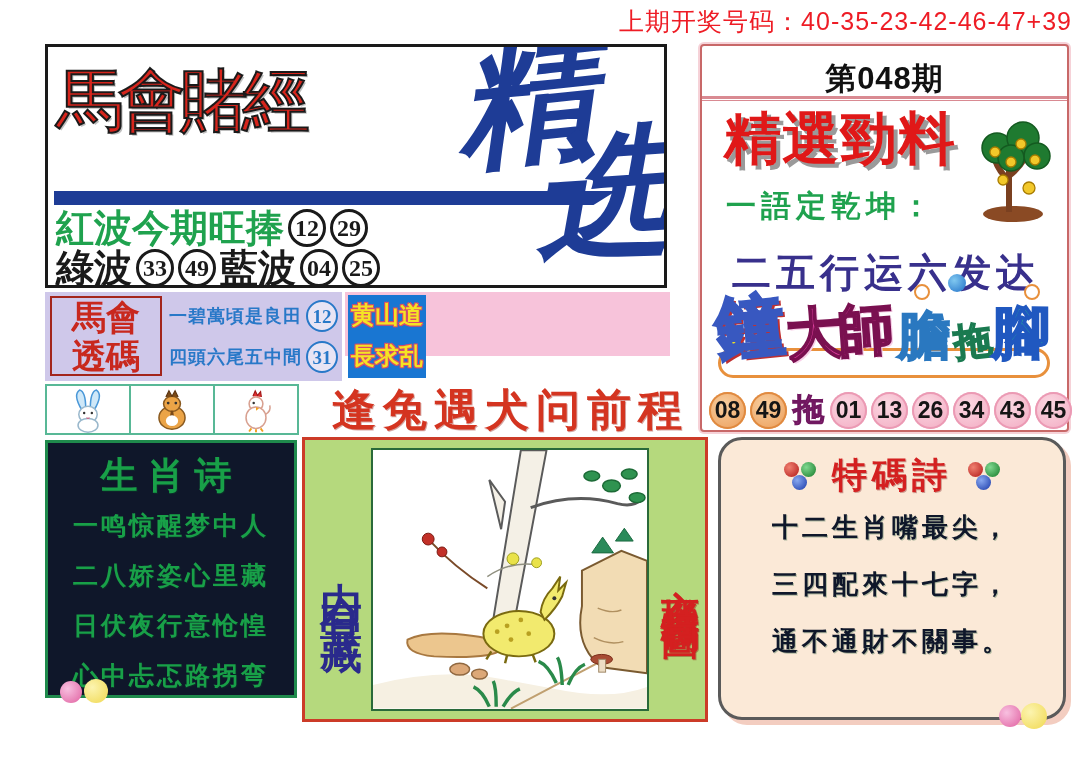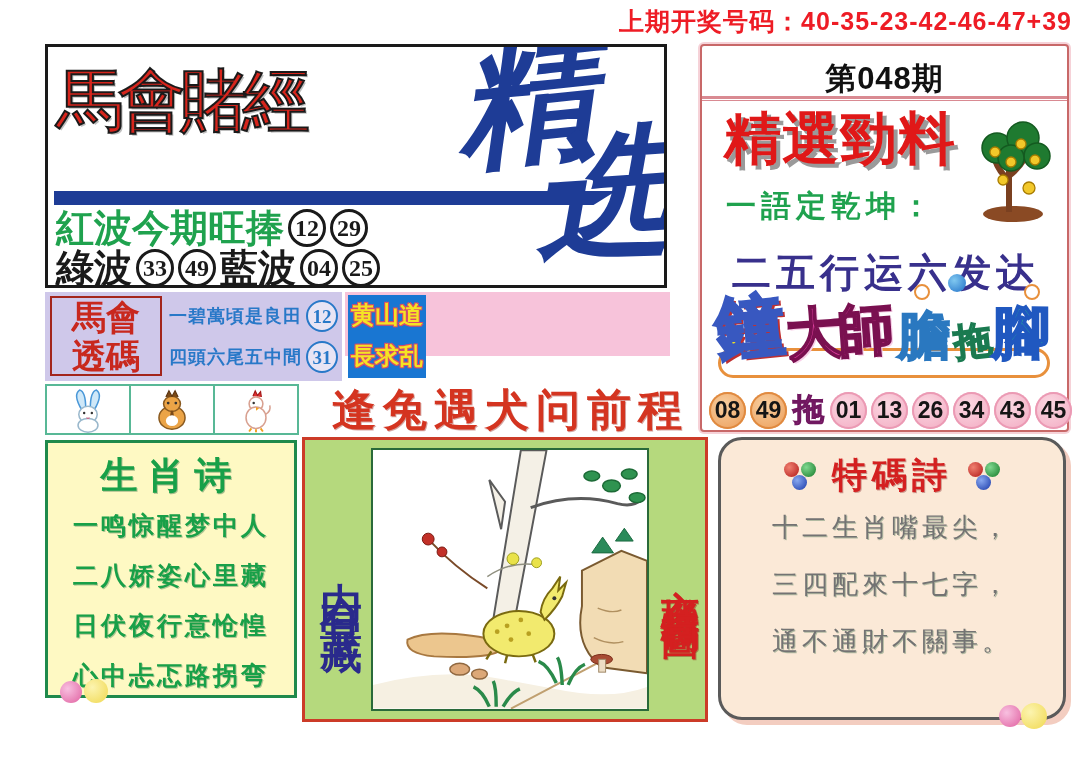--- a/index.html
+++ b/index.html
@@ -1,20 +1,20 @@
 <!DOCTYPE html>
 <html><head>
 <meta charset="utf-8">
 <style>
   * { margin:0; padding:0; box-sizing:border-box; }
   html,body { width:1080px; height:767px; background:#fff; font-family:"Liberation Sans", sans-serif; }
   .page { position:relative; width:1080px; height:767px; background:#fff; overflow:hidden; }
 
   
-  .last-draw { position:absolute; top:5px; right:8px; font-size:25px; font-weight:bold; color:#ee1c25; letter-spacing:1px; }
+  .last-draw { position:absolute; top:5px; right:8px; font-size:25px; font-weight:normal; color:#ee1c25; letter-spacing:1px; }
 
   
   .header-box { position:absolute; left:45px; top:44px; width:622px; height:244px; background:#fff; border:3px solid #1a1a1a; overflow:hidden; }
   .masthead-title { position:absolute; left:8px; top:20px; font-size:68px; font-weight:normal; letter-spacing:-6px; color:#d6251c; font-family:"Liberation Serif", serif; -webkit-text-stroke:2px #1a1a1a; text-shadow:2px 2px 0 rgba(0,0,0,.25); line-height:1; }
   .script-char { position:absolute; color:#1e3c96; font-family:"Liberation Serif", serif; font-weight:bold; font-style:italic; font-size:138px; line-height:1; }
   .script-top { left:408px; top:-14px; transform:rotate(-6deg); }
   .script-bottom { left:486px; top:78px; transform:rotate(-4deg); }
   .masthead-underline { position:absolute; left:6px; top:144px; width:562px; height:14px; background:#1e3c96; clip-path:polygon(0 0,100% 0,96% 100%,0 100%); }
   .wave-line { position:absolute; left:8px; display:flex; align-items:center; gap:4px; font-family:"Liberation Serif", serif; font-weight:bold; font-size:38px; line-height:1; }
   .wave-line1 { top:162px; color:#1fa24e; }
@@ -34,36 +34,36 @@
   .hs-label { position:absolute; left:3px; top:3px; width:78px; height:83px; background:#1976d2; color:#f5e324; font-weight:bold; font-size:24px; line-height:41px; text-align:center; font-family:"Liberation Serif", serif; text-shadow:1px 1px 0 #d94a6a, -1px -1px 0 #d94a6a, 1px -1px 0 #d94a6a, -1px 1px 0 #d94a6a; }
   .hs-text { position:absolute; left:88px; top:6px; width:232px; font-family:"Liberation Serif", serif; font-weight:bold; font-size:15px; line-height:26px; color:#96403a; }
   .hs-text .hs-line3 { color:#5048a0; font-size:16px; }
 
   
   .zodiac { position:absolute; left:45px; top:384px; width:252px; height:51px; display:flex; }
   .zo-cell { flex:1; border:2px solid #58b896; background:#fff; display:flex; align-items:center; justify-content:center; margin-right:-2px; }
   .slogan { position:absolute; left:332px; top:381px; font-size:44px; font-weight:bold; color:#d43420; font-family:"Liberation Serif", serif; letter-spacing:7px; text-shadow:1px 1px 0 rgba(150,30,20,.4); }
 
   
-  .shengxiao { position:absolute; left:45px; top:440px; width:252px; height:258px; border:3px solid #1f8a4c; background:#fef9c3; text-align:center; }
+  .shengxiao { position:absolute; left:45px; top:440px; width:252px; height:258px; border:3px solid #1f8a4c; background:#0f172a; text-align:center; }
   .sx-title { margin-top:8px; font-size:37px; font-weight:bold; color:#18a048; font-family:"Liberation Serif", serif; letter-spacing:10px; text-shadow:1px 1px 0 rgba(10,80,40,.35); }
   .sx-line { font-size:25px; font-weight:bold; color:#18a048; font-family:"Liberation Serif", serif; letter-spacing:3px; line-height:50px; text-shadow:1px 1px 0 rgba(10,80,40,.3); }
   .deco-ball { position:absolute; border-radius:50%; }
 
   
   .mystery { position:absolute; left:302px; top:437px; width:406px; height:285px; border:3px solid #cc3b28; background:#b5d97d; }
   .mys-left { position:absolute; left:2px; top:8px; width:62px; height:266px; writing-mode:vertical-rl; text-orientation:upright; font-size:42px; font-weight:bold; color:#2a2a8c; font-family:"Liberation Serif", serif; letter-spacing:16px; text-align:center; }
   .mys-pic { position:absolute; left:66px; top:8px; width:278px; height:263px; background:#fff; border:2px solid #2a6a3a; }
   .mys-right { position:absolute; right:0px; top:6px; width:58px; height:270px; writing-mode:vertical-rl; text-orientation:upright; font-size:38px; font-weight:bold; color:#d42020; font-family:"Liberation Serif", serif; letter-spacing:9px; text-align:center; text-shadow:1px 1px 0 rgba(140,20,10,.4); }
 
   
   .special { position:absolute; left:718px; top:437px; width:348px; height:283px; border:3px solid #5a5a5a; border-radius:24px; background:#fbe9d7; box-shadow:5px 5px 0 #f3cdc0; text-align:center; }
   .sp-title-row { display:flex; justify-content:center; align-items:center; gap:16px; margin-top:12px; }
   .sp-title { font-size:35px; font-weight:bold; color:#d42020; font-family:"Liberation Serif", serif; letter-spacing:5px; text-shadow:1px 1px 0 rgba(120,10,10,.35); }
-  .sp-line { font-size:26px; font-weight:normal; color:#737373; font-family:"Liberation Serif", serif; letter-spacing:4px; line-height:57px; text-shadow:1px 1px 0 rgba(10,80,40,.3); }
+  .sp-line { font-size:26px; font-weight:bold; color:#0f172a; font-family:"Liberation Serif", serif; letter-spacing:4px; line-height:57px; text-shadow:1px 1px 0 rgba(10,80,40,.3); }
   .tri { position:relative; width:32px; height:28px; display:inline-block; }
   .tri span { position:absolute; width:15px; height:15px; border-radius:50%; }
   .tri .tb-r { left:0; top:0; background:radial-gradient(circle at 35% 35%, #f08070, #b01818); }
   .tri .tb-g { right:0; top:0; background:radial-gradient(circle at 35% 35%, #80d890, #157a28); }
   .tri .tb-b { left:8px; bottom:0; background:radial-gradient(circle at 35% 35%, #88a8f0, #1838a8); }
 
   
   .panel { position:absolute; left:700px; top:44px; width:369px; height:388px; background:#fff; border:2px solid #c86868; border-radius:4px; box-shadow:0 0 0 2px #f6d2d8; }
   .panel-issue { position:absolute; top:12px; width:100%; text-align:center; font-size:31px; font-weight:bold; color:#111; letter-spacing:1px; }
   .panel-divider { position:absolute; top:50px; left:0; width:100%; height:5px; border-top:3px solid #d98a92; border-bottom:1px solid #d98a92; }

